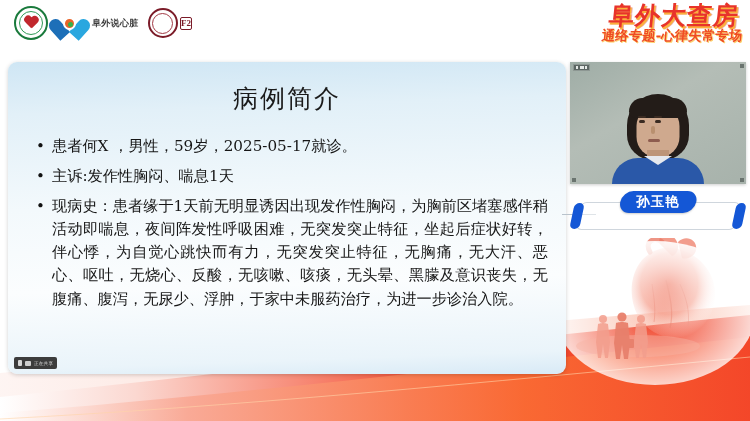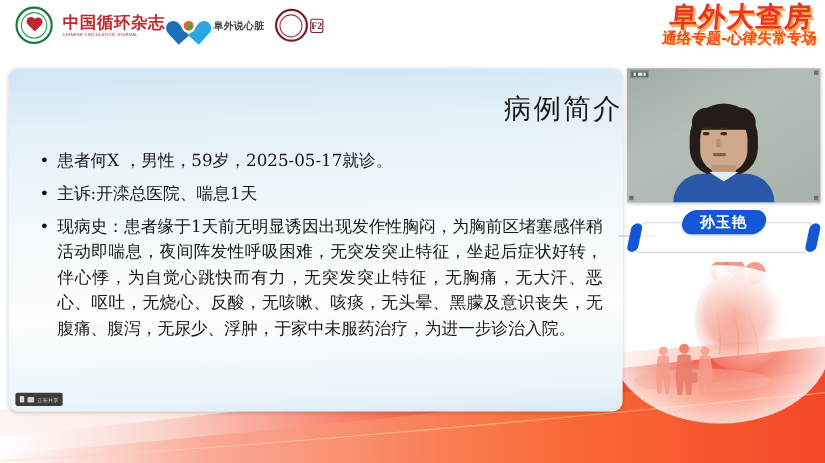--- a/index.html
+++ b/index.html
@@ -118,21 +118,21 @@
   
   .slide{
     position:absolute; left:8px; top:62px; width:558px; height:312px;
     background:linear-gradient(178deg,#cfe6f4 0%,#e2f0f8 16%,#f3f9fc 45%,#fbfdfe 70%,#eaf4fa 93%,#d8eaf6 100%);
     border-radius:9px;
     box-shadow:0 1px 4px rgba(0,0,0,.18);
     z-index:4;
     overflow:hidden;
   }
   .slide-title{
-    position:absolute;left:0;top:20px;width:100%;text-align:right;
+    position:absolute;left:0;top:20px;width:100%;text-align:center;
     font-family:"DejaVu Serif",serif;
     font-size:25px;color:#1a1a1a;letter-spacing:2px;
   }
   .slide-body{
     position:absolute;left:28px;top:73px;right:18px;
     font-family:"DejaVu Serif",serif;
     font-size:15.2px;color:#161616;line-height:1.52;
   }
   .bullet{
     display:flex; align-items:flex-start; margin-bottom:7px;
@@ -342,24 +342,20 @@
     </svg>
   </div>
 
   <div class="header">
     <div class="logo-row">
 
       <div class="logo-seal">
         <div class="seal-heart"></div>
       </div>
 
-      <div class="journal-name">
-        <div class="journal-cn">中国循环杂志</div>
-        <div class="journal-en">CHINESE CIRCULATION JOURNAL</div>
-      </div>
 
       <div class="logo-heartmark">
         <div class="hm-left"></div>
           <div class="hm-right"></div>
           <div class="hm-dot"></div>
       </div>
       <div class="logo-text-fw">阜外说心脏</div>
 
       <div class="logo-badge">
         <div class="bg-inner">F2</div>
@@ -376,21 +372,21 @@
   <div class="slide">
     <div class="slide-title">病例简介</div>
 
     <div class="slide-body">
       <div class="bullet">
         <div class="dot">•</div>
         <div class="btext">患者何X ，男性，59岁，2025-05-17就诊。</div>
       </div>
       <div class="bullet">
         <div class="dot">•</div>
-        <div class="btext">主诉:开滦总医院、喘息1天</div>
+        <div class="btext">主诉:发作性胸闷、喘息1天</div>
       </div>
       <div class="bullet">
         <div class="dot">•</div>
         <div class="btext">现病史：患者缘于1天前无明显诱因出现发作性胸闷，为胸前区堵塞感伴稍活动即喘息，夜间阵发性呼吸困难，无突发突止特征，坐起后症状好转，伴心悸，为自觉心跳快而有力，无突发突止特征，无胸痛，无大汗、恶心、呕吐，无烧心、反酸，无咳嗽、咳痰，无头晕、黑朦及意识丧失，无腹痛、腹泻，无尿少、浮肿，于家中未服药治疗，为进一步诊治入院。</div>
       </div>
     </div>
 
     <div class="share-pill">
       <i class="sp-ico"></i>
       <i class="sp-ico wide"></i>

